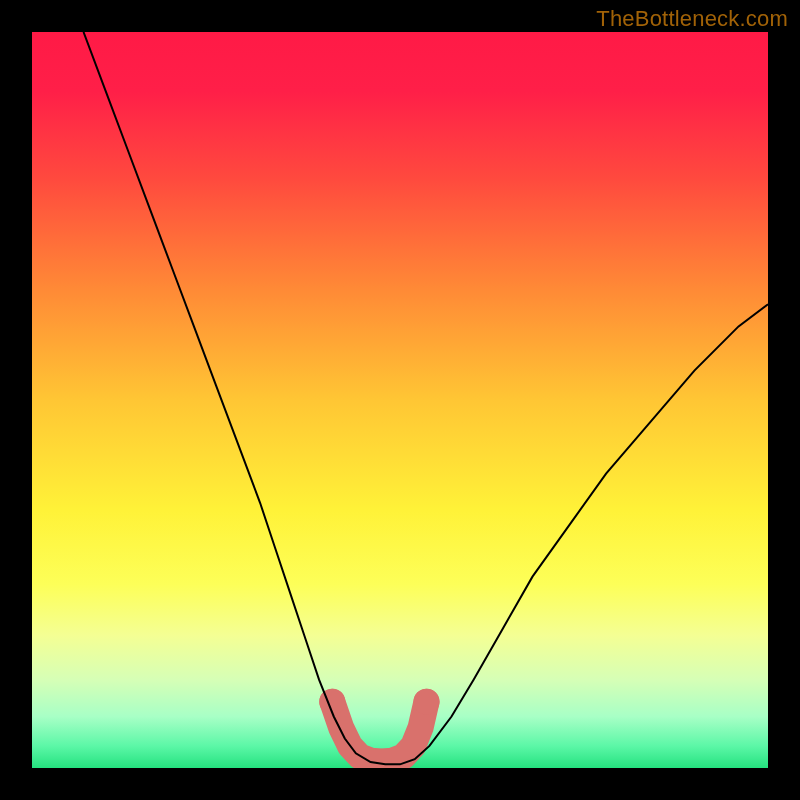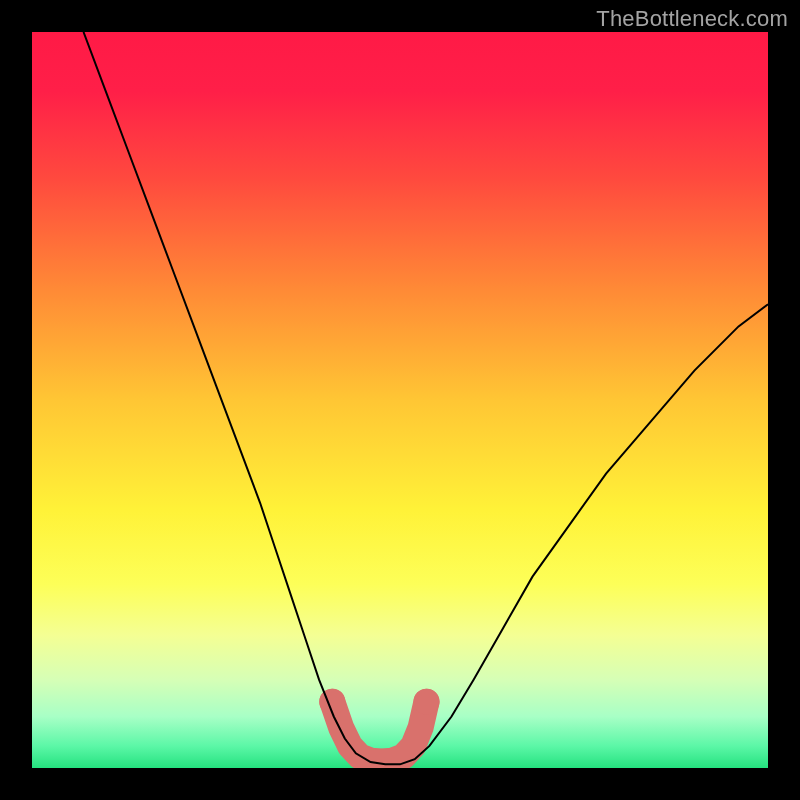--- a/index.html
+++ b/index.html
@@ -16,21 +16,21 @@
     top: 0;
     left: 0;
     width: 800px;
     height: 800px;
     background: #000;
   }
   .watermark {
     position: absolute;
     top: 6px;
     right: 12px;
-    color: #a3a3a3;
+    color: #a16207;
     font-size: 22px;
     font-weight: 500;
     letter-spacing: 0.2px;
     z-index: 10;
     margin-left: 36px;
   }
   .plot-area {
     position: absolute;
     top: 32px;
     left: 32px;

